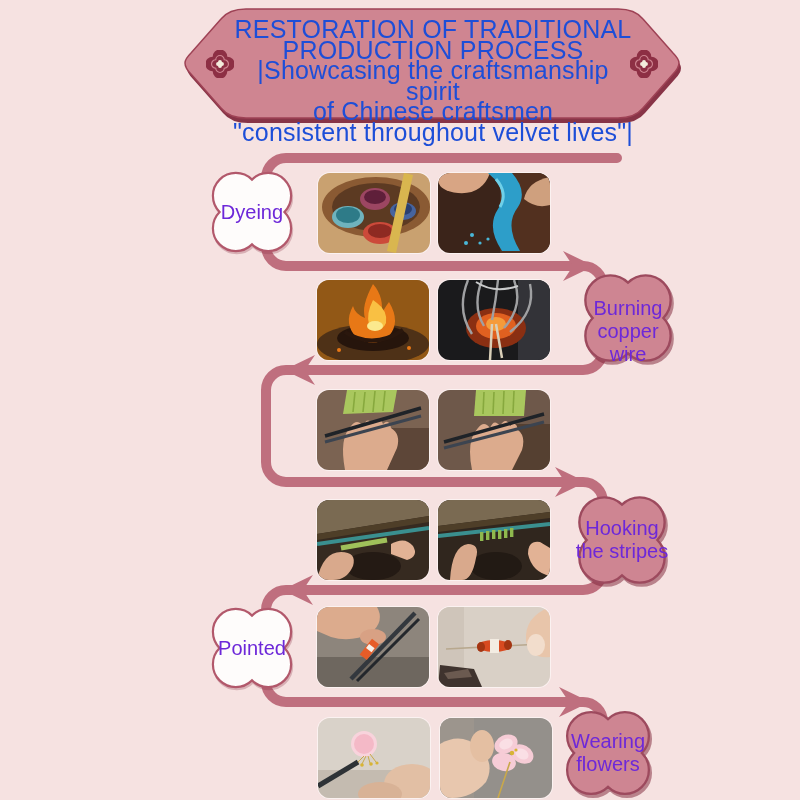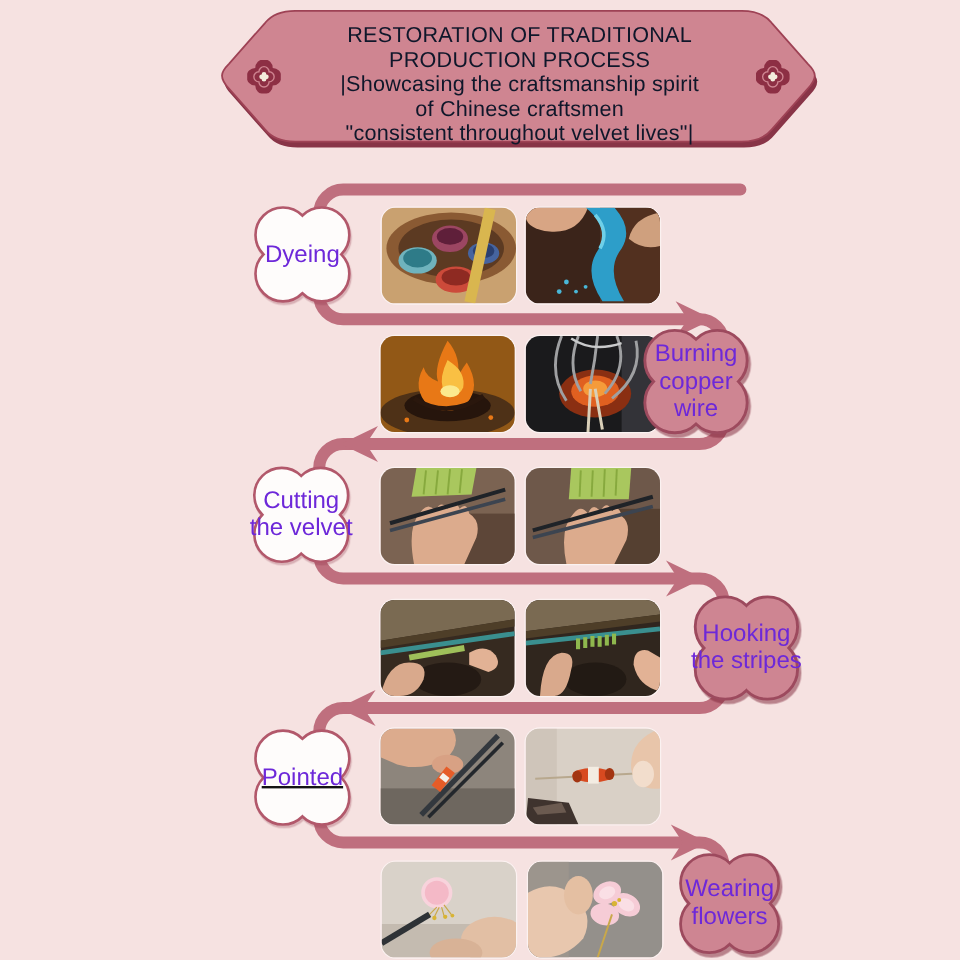--- a/index.html
+++ b/index.html
@@ -15,22 +15,22 @@
   .pathsvg{position:absolute;left:0;top:0;z-index:1;}
 
   
   .banner{position:absolute;left:182px;top:6px;width:502px;height:118px;z-index:4;}
   .banner .shape{position:absolute;left:0;top:0;width:100%;height:100%;}
   .banner-text{
     position:absolute;left:50px;right:50px;top:13px;
     text-align:center;z-index:2;
   }
   .banner-title,.banner-subtitle{
-    font-size:18px;line-height:20.5px;white-space:pre-line;
-    color:#0f172a;letter-spacing:.2px;
+    font-size:25px;line-height:20.5px;white-space:pre-line;
+    color:#1d4ed8;letter-spacing:.2px;
   }
   .flower{position:absolute;width:28px;height:28px;top:44px;z-index:3;}
   .flower.left{left:24px}
   .flower.right{right:26px}
   .flower svg{width:100%;height:100%;display:block}
 
   
   .qlabel{
     position:absolute;z-index:3;
     display:flex;align-items:center;justify-content:center;
@@ -105,45 +105,38 @@
     </div>
   </div>
 
   <div class="qlabel light" style="left:208px;top:168px;width:88px;height:88px;">
     <svg class="qshape" viewBox="0 0 100 100" aria-hidden="true">
       <path d="M50 13.2 A26 26 0 1 1 86.8 50 A26 26 0 1 1 50 86.8 A26 26 0 1 1 13.2 50 A26 26 0 1 1 50 13.2 Z" fill="#fefcfb" stroke="#b2586b" stroke-width="2.5"></path>
       </svg>
     <span class="qtext">Dyeing</span>
   </div>
 
-  <div class="qlabel pink" style="left:532px;top:270px;width:96px;height:96px;">
+  <div class="qlabel pink" style="left:580px;top:270px;width:96px;height:96px;align-items:flex-end;">
     <svg class="qshape" viewBox="0 0 100 100" aria-hidden="true">
       <path d="M50 13.2 A26 26 0 1 1 86.8 50 A26 26 0 1 1 50 86.8 A26 26 0 1 1 13.2 50 A26 26 0 1 1 50 13.2 Z" fill="#ce8592" stroke="#9d4a5e" stroke-width="2.5"></path>
       </svg>
     <span class="qtext">Burning
 copper wire</span>
   </div>
 
-  <div class="qlabel light" style="left:207px;top:385px;width:88px;height:88px;">
-    <svg class="qshape" viewBox="0 0 100 100" aria-hidden="true">
-      <path d="M50 13.2 A26 26 0 1 1 86.8 50 A26 26 0 1 1 50 86.8 A26 26 0 1 1 13.2 50 A26 26 0 1 1 50 13.2 Z" fill="#fefcfb" stroke="#b2586b" stroke-width="2.5"></path>
-      </svg>
-    <span class="qtext">Cutting
-the velvet</span>
-  </div>
 
   <div class="qlabel pink" style="left:562px;top:492px;width:96px;height:96px;margin-left:12px;">
     <svg class="qshape" viewBox="0 0 100 100" aria-hidden="true">
       <path d="M50 13.2 A26 26 0 1 1 86.8 50 A26 26 0 1 1 50 86.8 A26 26 0 1 1 13.2 50 A26 26 0 1 1 50 13.2 Z" fill="#ce8592" stroke="#9d4a5e" stroke-width="2.5"></path>
       </svg>
     <span class="qtext">Hooking
 the stripes</span>
   </div>
 
-  <div class="qlabel light" style="left:208px;top:604px;width:88px;height:88px;text-decoration:underline;">
+  <div class="qlabel light" style="left:208px;top:604px;width:88px;height:88px;">
     <svg class="qshape" viewBox="0 0 100 100" aria-hidden="true">
       <path d="M50 13.2 A26 26 0 1 1 86.8 50 A26 26 0 1 1 50 86.8 A26 26 0 1 1 13.2 50 A26 26 0 1 1 50 13.2 Z" fill="#fefcfb" stroke="#b2586b" stroke-width="2.5"></path>
       </svg>
     <span class="qtext">Pointed</span>
   </div>
 
   <div class="qlabel pink" style="left:560px;top:707px;width:96px;height:92px;">
     <svg class="qshape" viewBox="0 0 100 100" aria-hidden="true">
       <path d="M50 13.2 A26 26 0 1 1 86.8 50 A26 26 0 1 1 50 86.8 A26 26 0 1 1 13.2 50 A26 26 0 1 1 50 13.2 Z" fill="#ce8592" stroke="#9d4a5e" stroke-width="2.5"></path>
       </svg>

